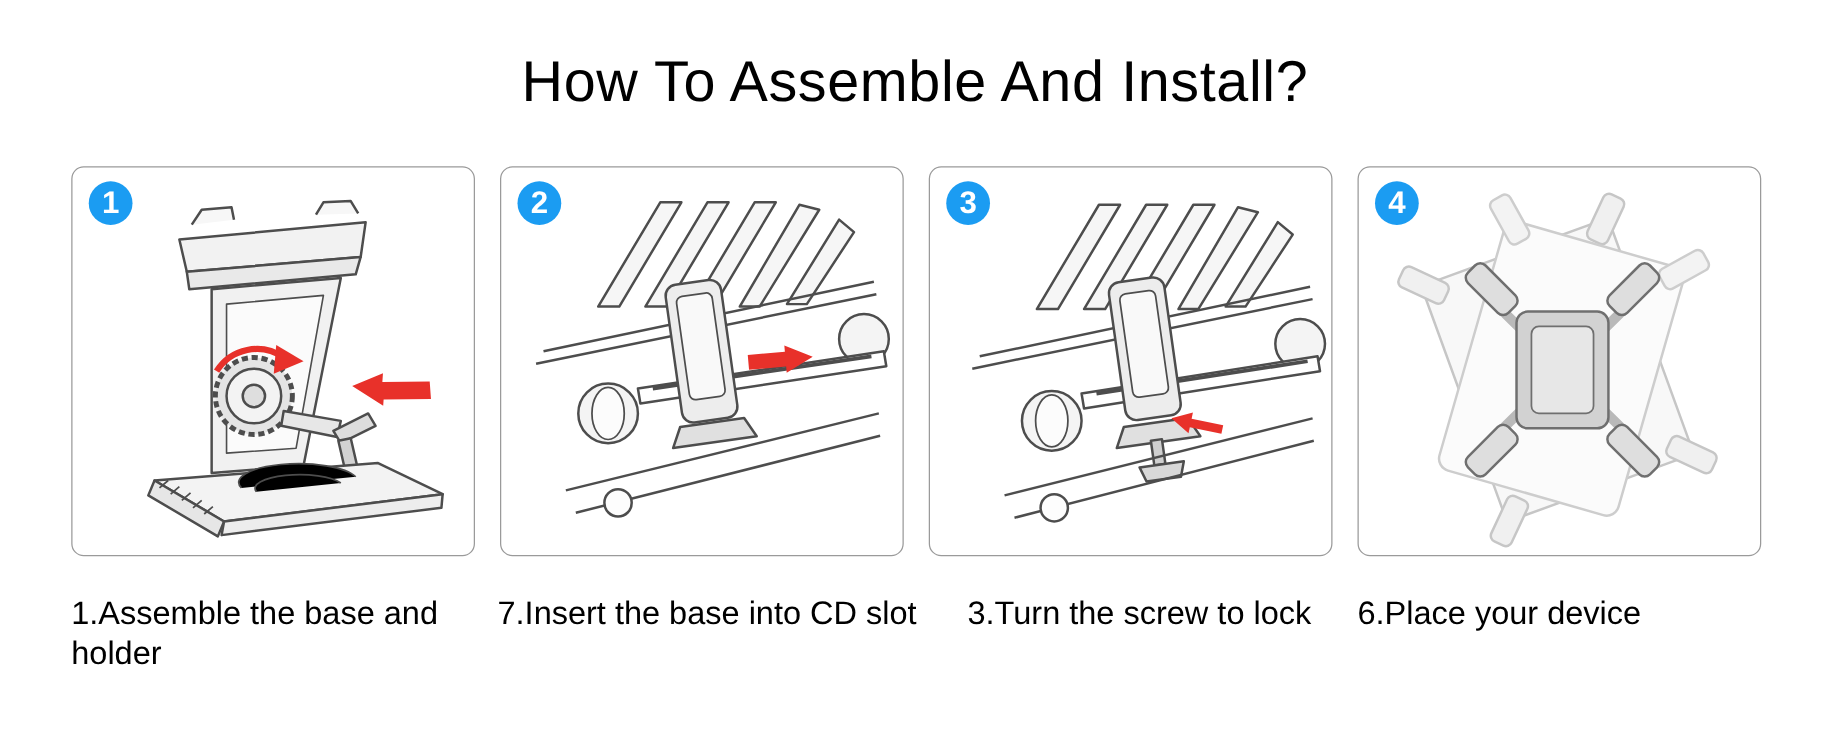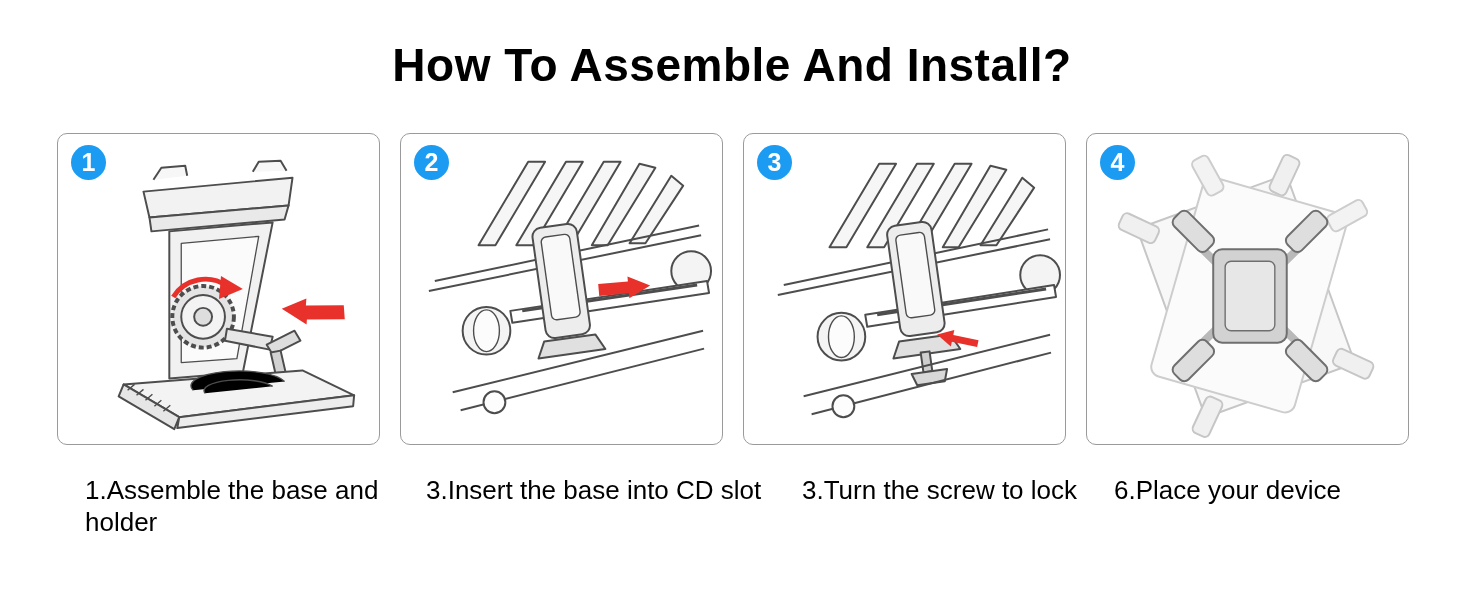--- a/index.html
+++ b/index.html
@@ -3,36 +3,36 @@
 <meta charset="utf-8">
 <style>
   * { margin:0; padding:0; box-sizing:border-box; }
   html,body { background:#fff; }
   body {
     width:1464px; height:600px; position:relative; overflow:hidden;
     font-family:"Liberation Sans","DejaVu Sans",sans-serif; color:#000;
   }
   .title {
     position:absolute; left:0; top:38px; width:100%;
-    text-align:center; font-size:46px; font-weight:bold; letter-spacing:.5px;
+    text-align:center; font-size:46px; font-weight:normal; letter-spacing:.5px;
   }
   .panels { position:absolute; left:57px; top:133px; display:flex; gap:20px; }
   .panel {
     position:relative; width:323px; height:312px; background:#fff;
     border:1.5px solid var(--panel-border,#9a9a9a); border-radius:10px; overflow:hidden;
   }
   .badge {
     position:absolute; left:13px; top:11px; width:35px; height:35px; z-index:2;
     border-radius:50%; background:var(--badge-blue,#1b9cf2); color:#fff;
     font-size:25px; font-weight:bold; display:flex; align-items:center; justify-content:center;
   }
   .panel svg { position:absolute; left:0; top:0; width:100%; height:100%; }
   .caption {
     position:absolute; top:474px; width:338px;
-    font-size:26px; line-height:1.24; color:#000;margin-left:28px;
+    font-size:26px; line-height:1.24; color:#000;
   }
   .c1{left:57px} .c2{left:398px} .c3{left:774px} .c4{left:1086px}
   .red { fill:var(--arrow-red,#e8312a); }
   .redstroke { stroke:var(--arrow-red,#e8312a); fill:none; }
 </style>
 </head>
 <body>
 
 <div class="page">
 
@@ -164,17 +164,17 @@
           <rect x="198" y="218" width="46" height="20" rx="6" transform="rotate(45 221 228)" fill="#dedede"></rect>
           <rect x="127" y="116" width="74" height="94" rx="9" fill="#d2d2d2"></rect>
           <rect x="139" y="128" width="50" height="70" rx="6" fill="#e7e7e7" stroke-width="1.4"></rect>
         </g>
       </svg>
     </div>
 
   </div>
 
   <div class="caption c1">1.Assemble the base and holder</div>
-  <div class="caption c2">3.Insert the base into CD slot</div>
+  <div class="caption c2">7.Insert the base into CD slot</div>
   <div class="caption c3">3.Turn the screw to lock</div>
   <div class="caption c4">6.Place your device</div>
 
 </div>
 
 </body></html>

